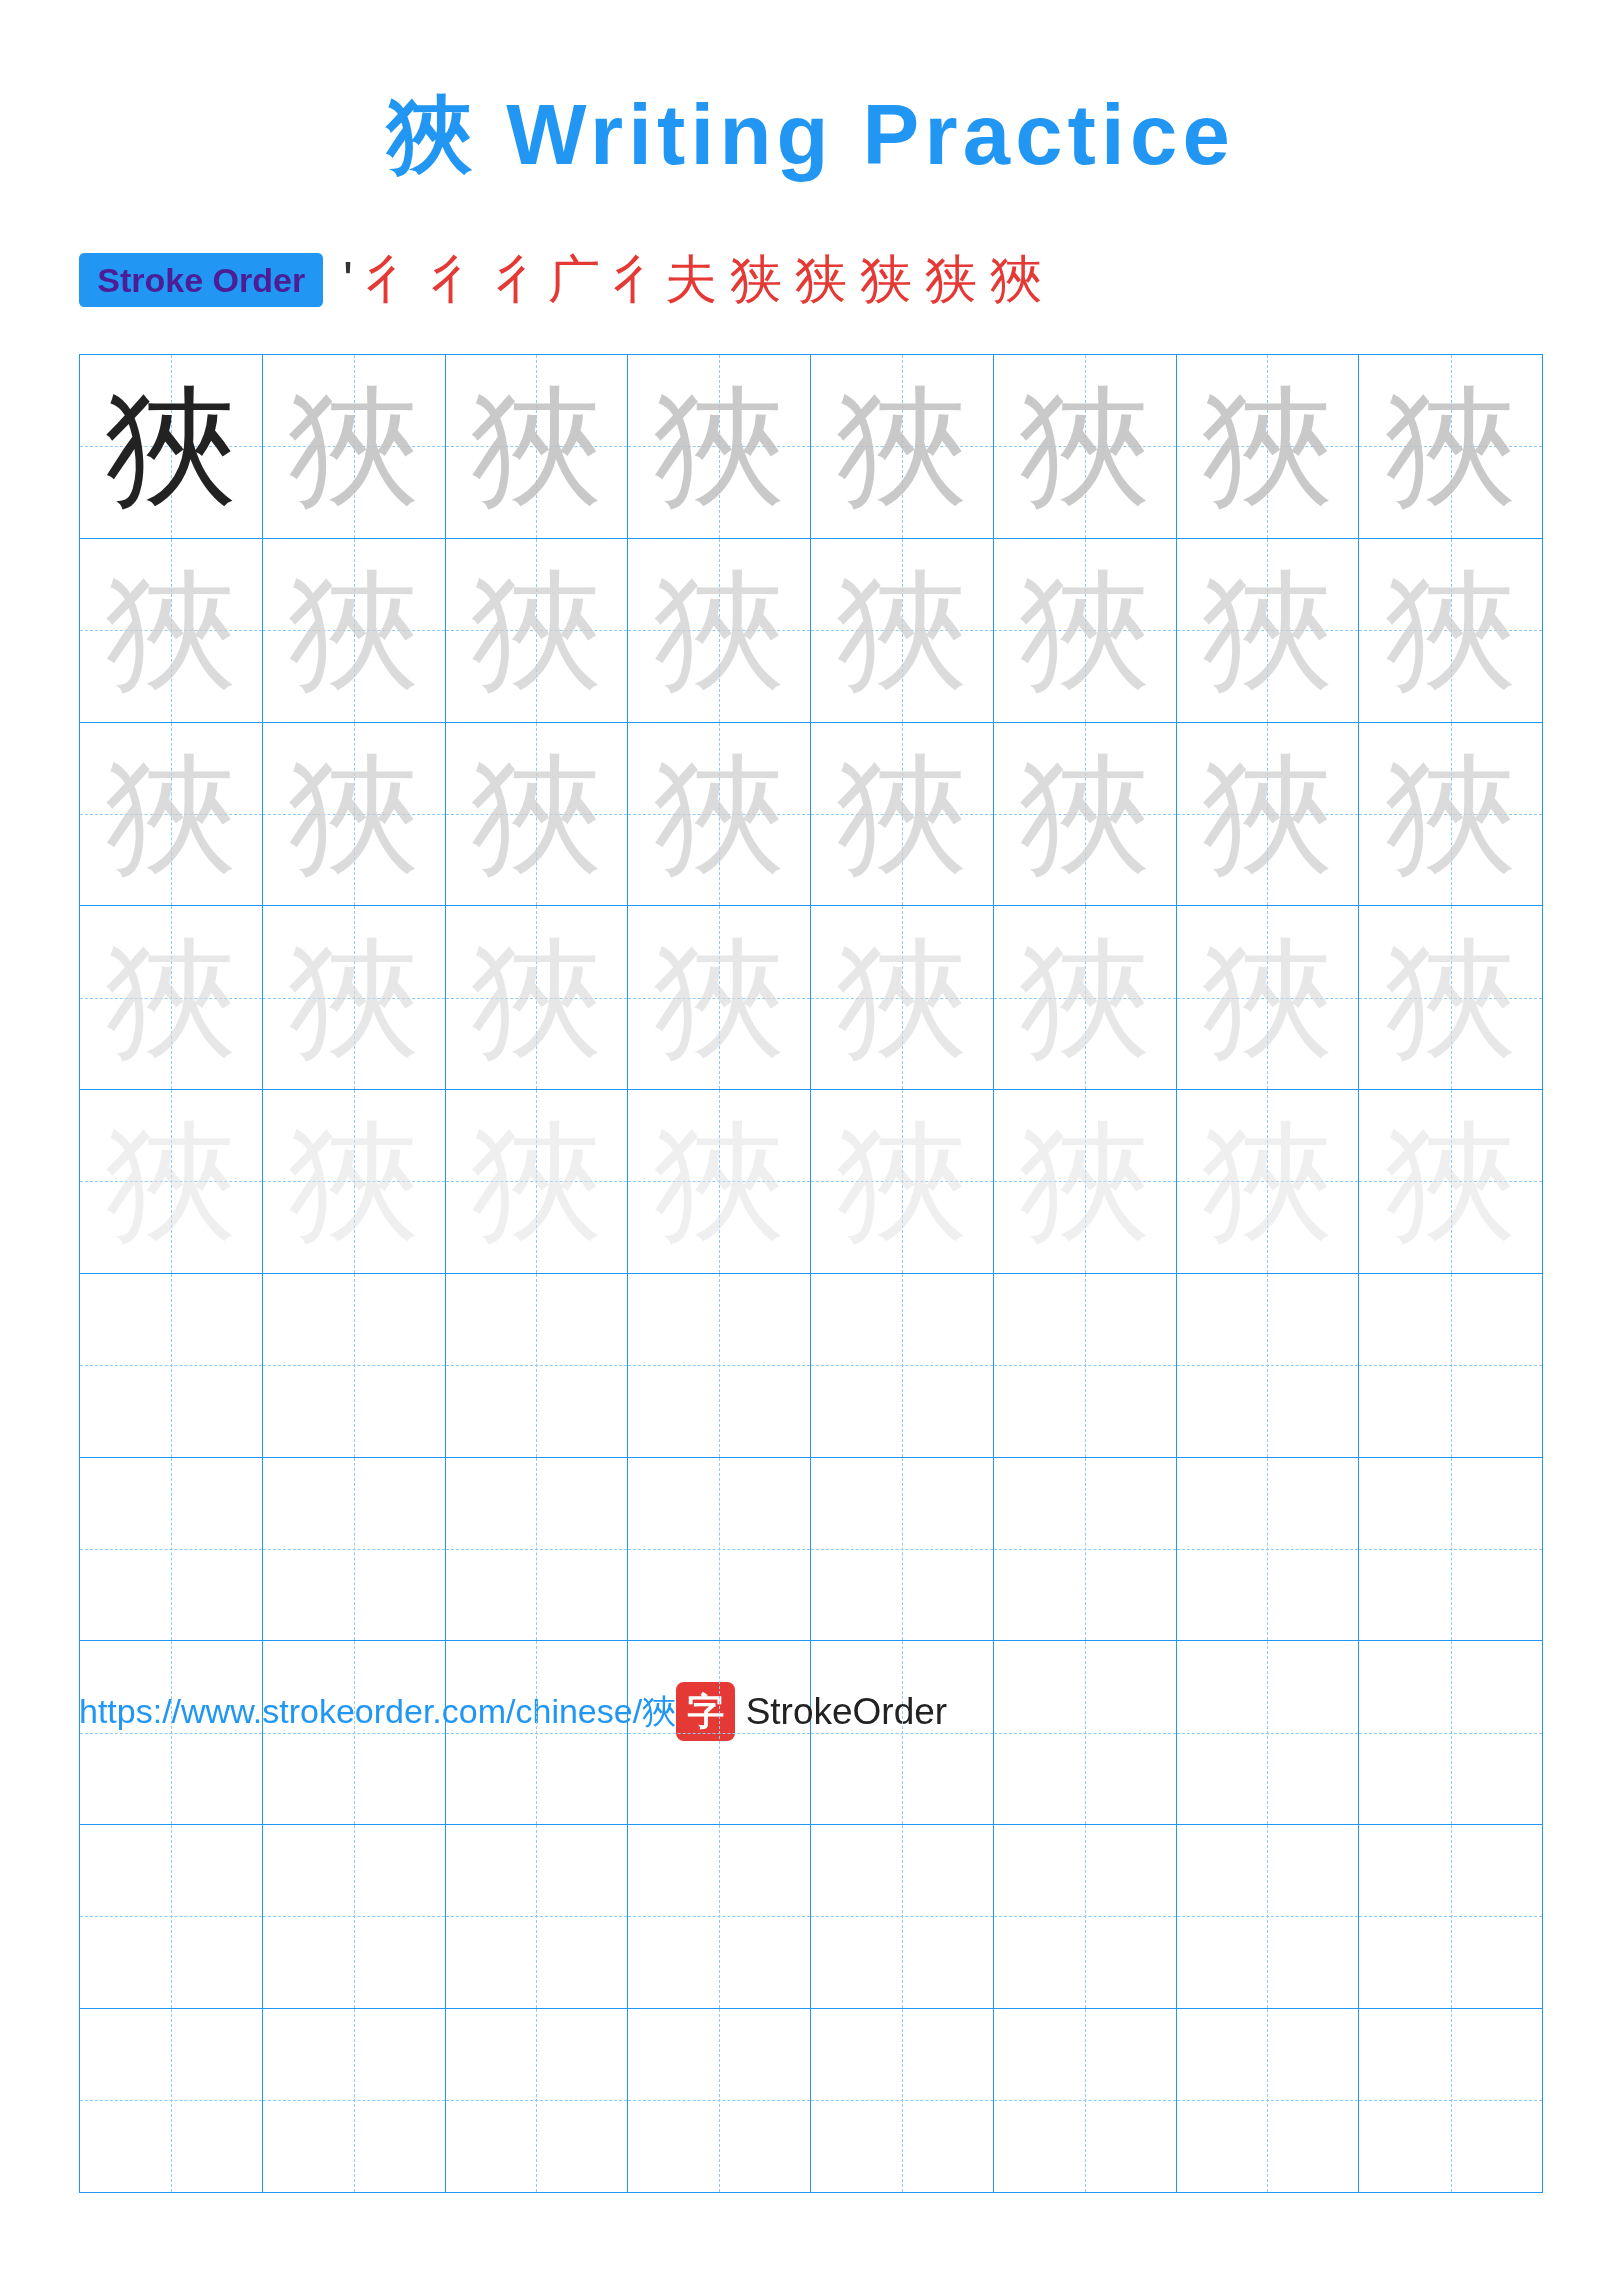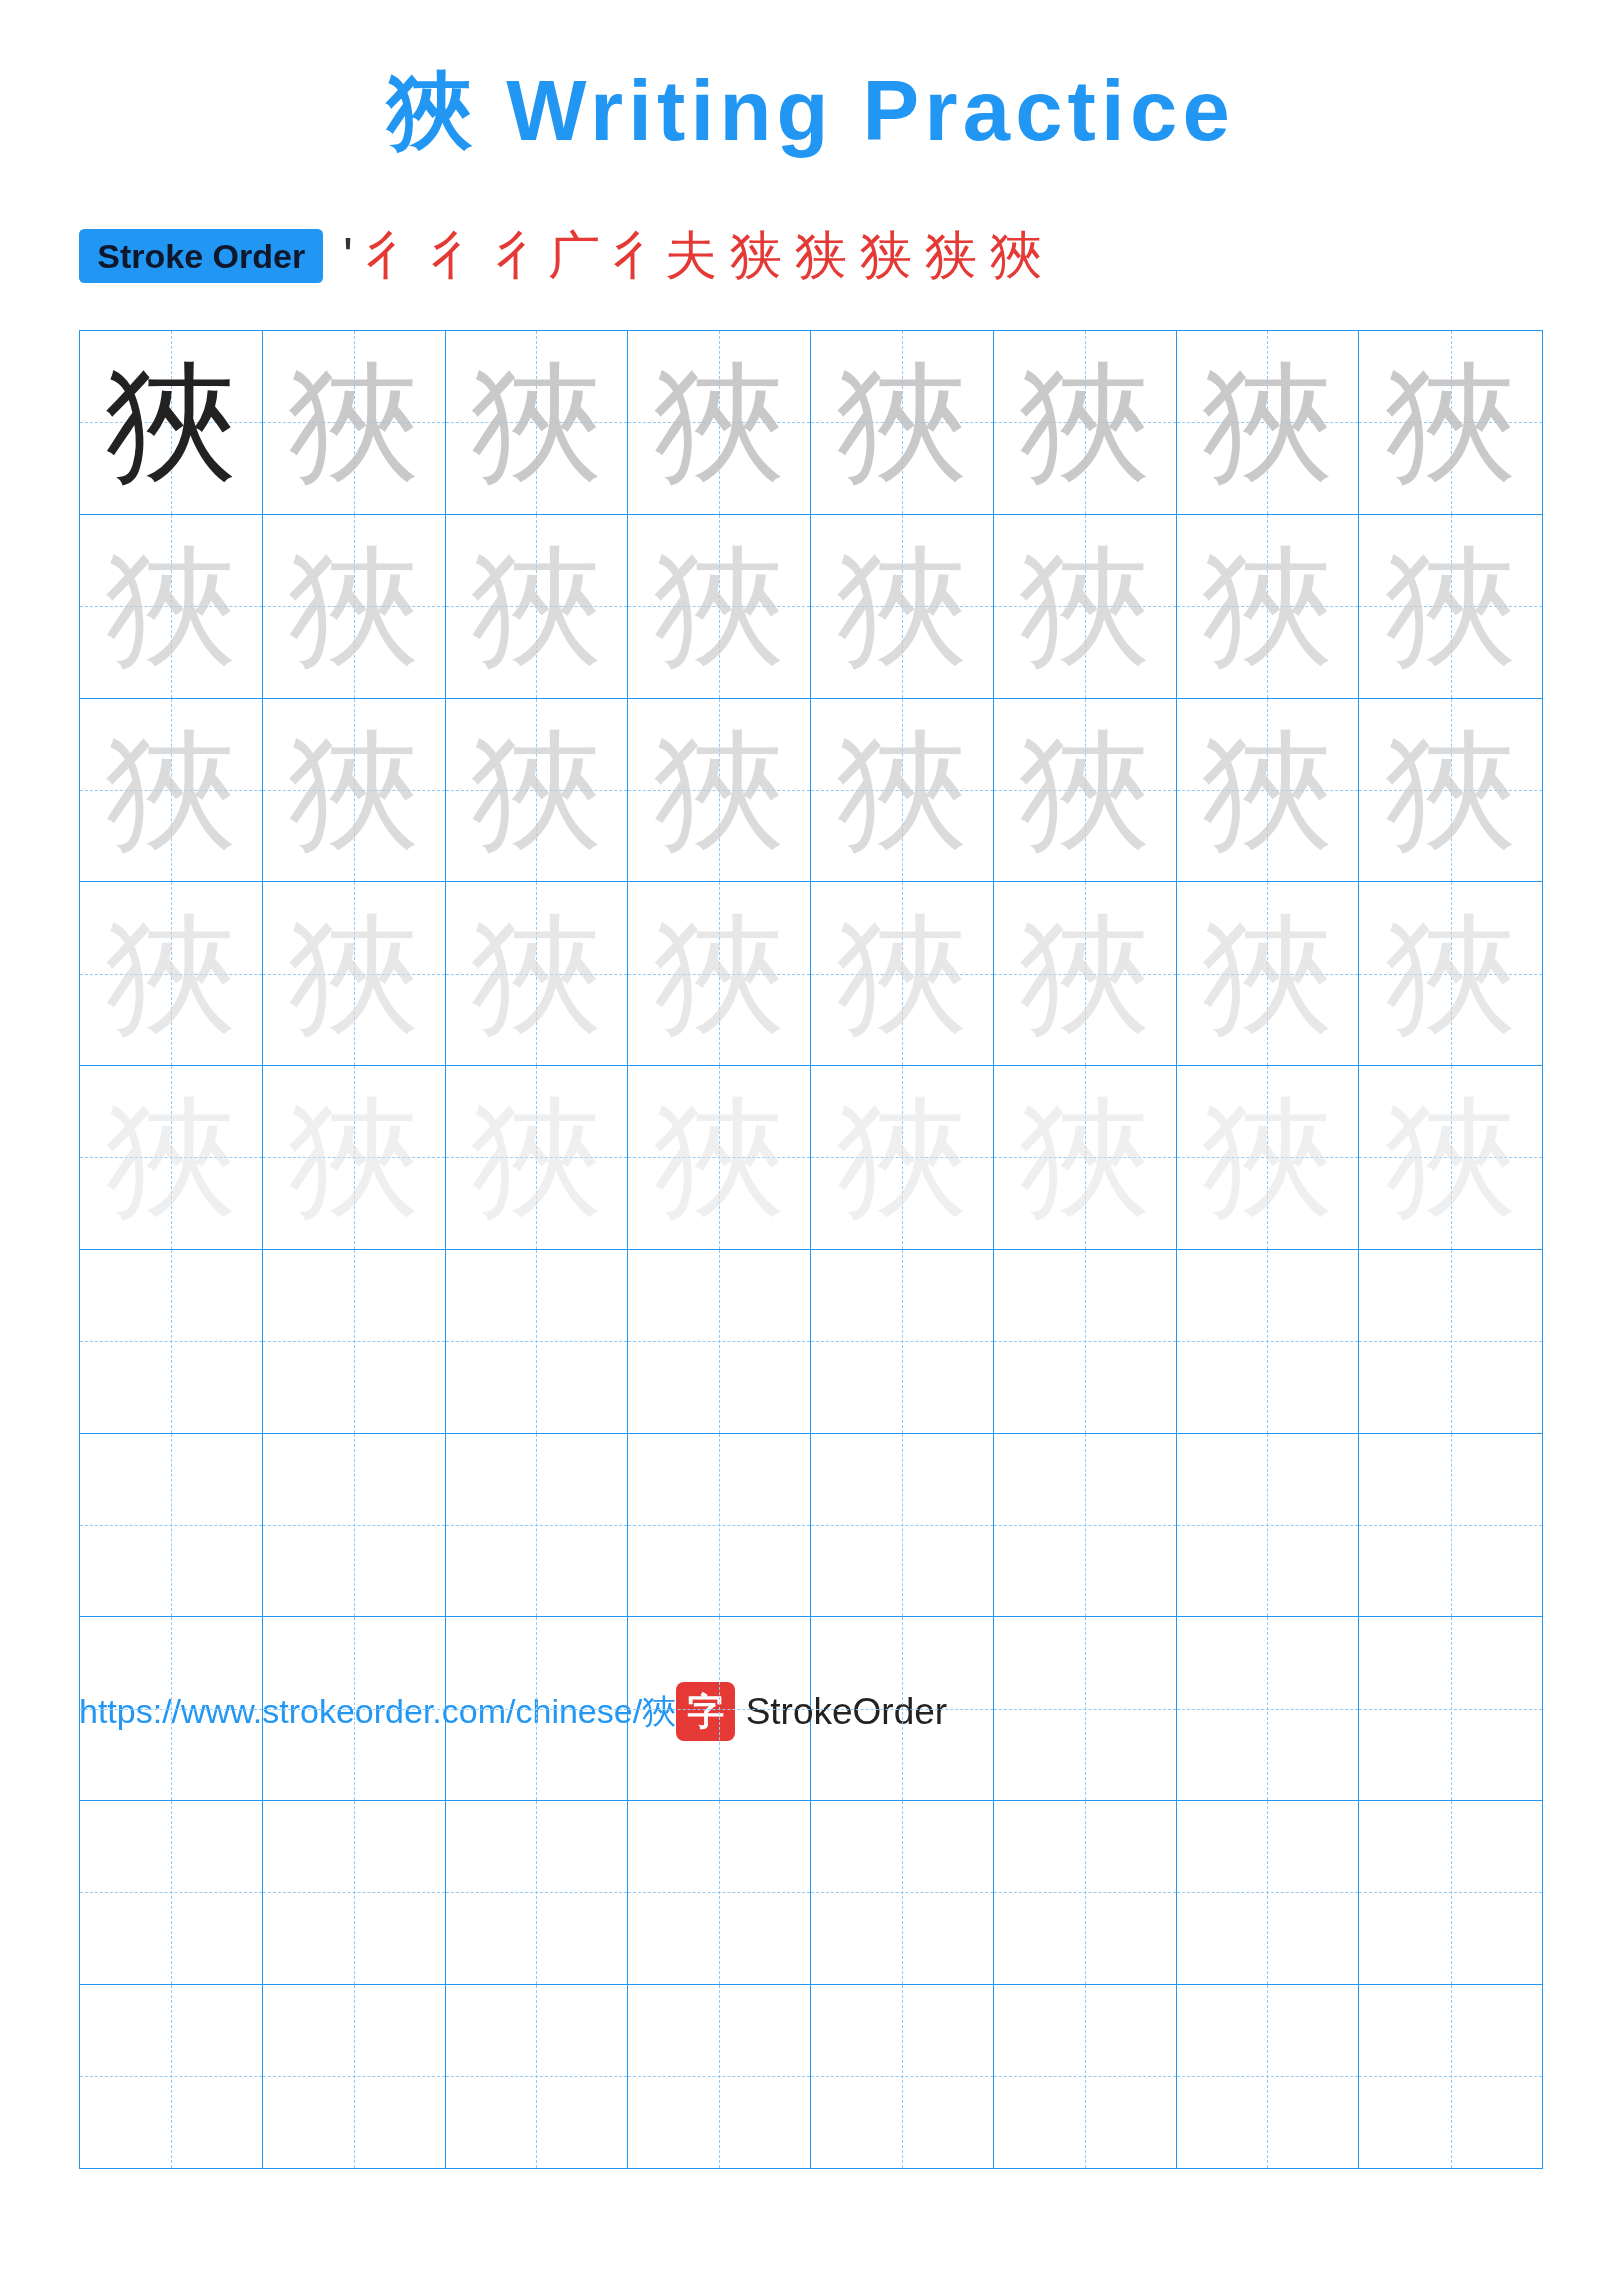--- a/index.html
+++ b/index.html
@@ -11,21 +11,21 @@
       font-family: Arial, sans-serif;
       position: relative;
       overflow: hidden;
     }
 
     .page {
       width: 1622px;
       height: 1793px;
       background: #ffffff;
       position: relative;
-      padding: 28px 79px;
+      padding: 52px 79px;
     }
 
     .title {
       text-align: center;
       font-size: 85px;
       font-weight: bold;
       color: #2196F3;
       margin-bottom: 52px;
       margin-top: 26px;
       letter-spacing: 5.2px;
@@ -33,21 +33,21 @@
 
     .stroke-order-row {
       display: flex;
       align-items: center;
       margin-bottom: 39px;
       gap: 19.6px;
     }
 
     .stroke-order-badge {
       background: #2196F3;
-      color: #0f172a;
+      color: #4c1d95;
       font-size: 34px;
       font-weight: bold;
       padding: 7.9px 18.3px;
       border-radius: 5.2px;
       white-space: nowrap;
       flex-shrink: 0;
     }
 
     .stroke-sequence {
       display: flex;

